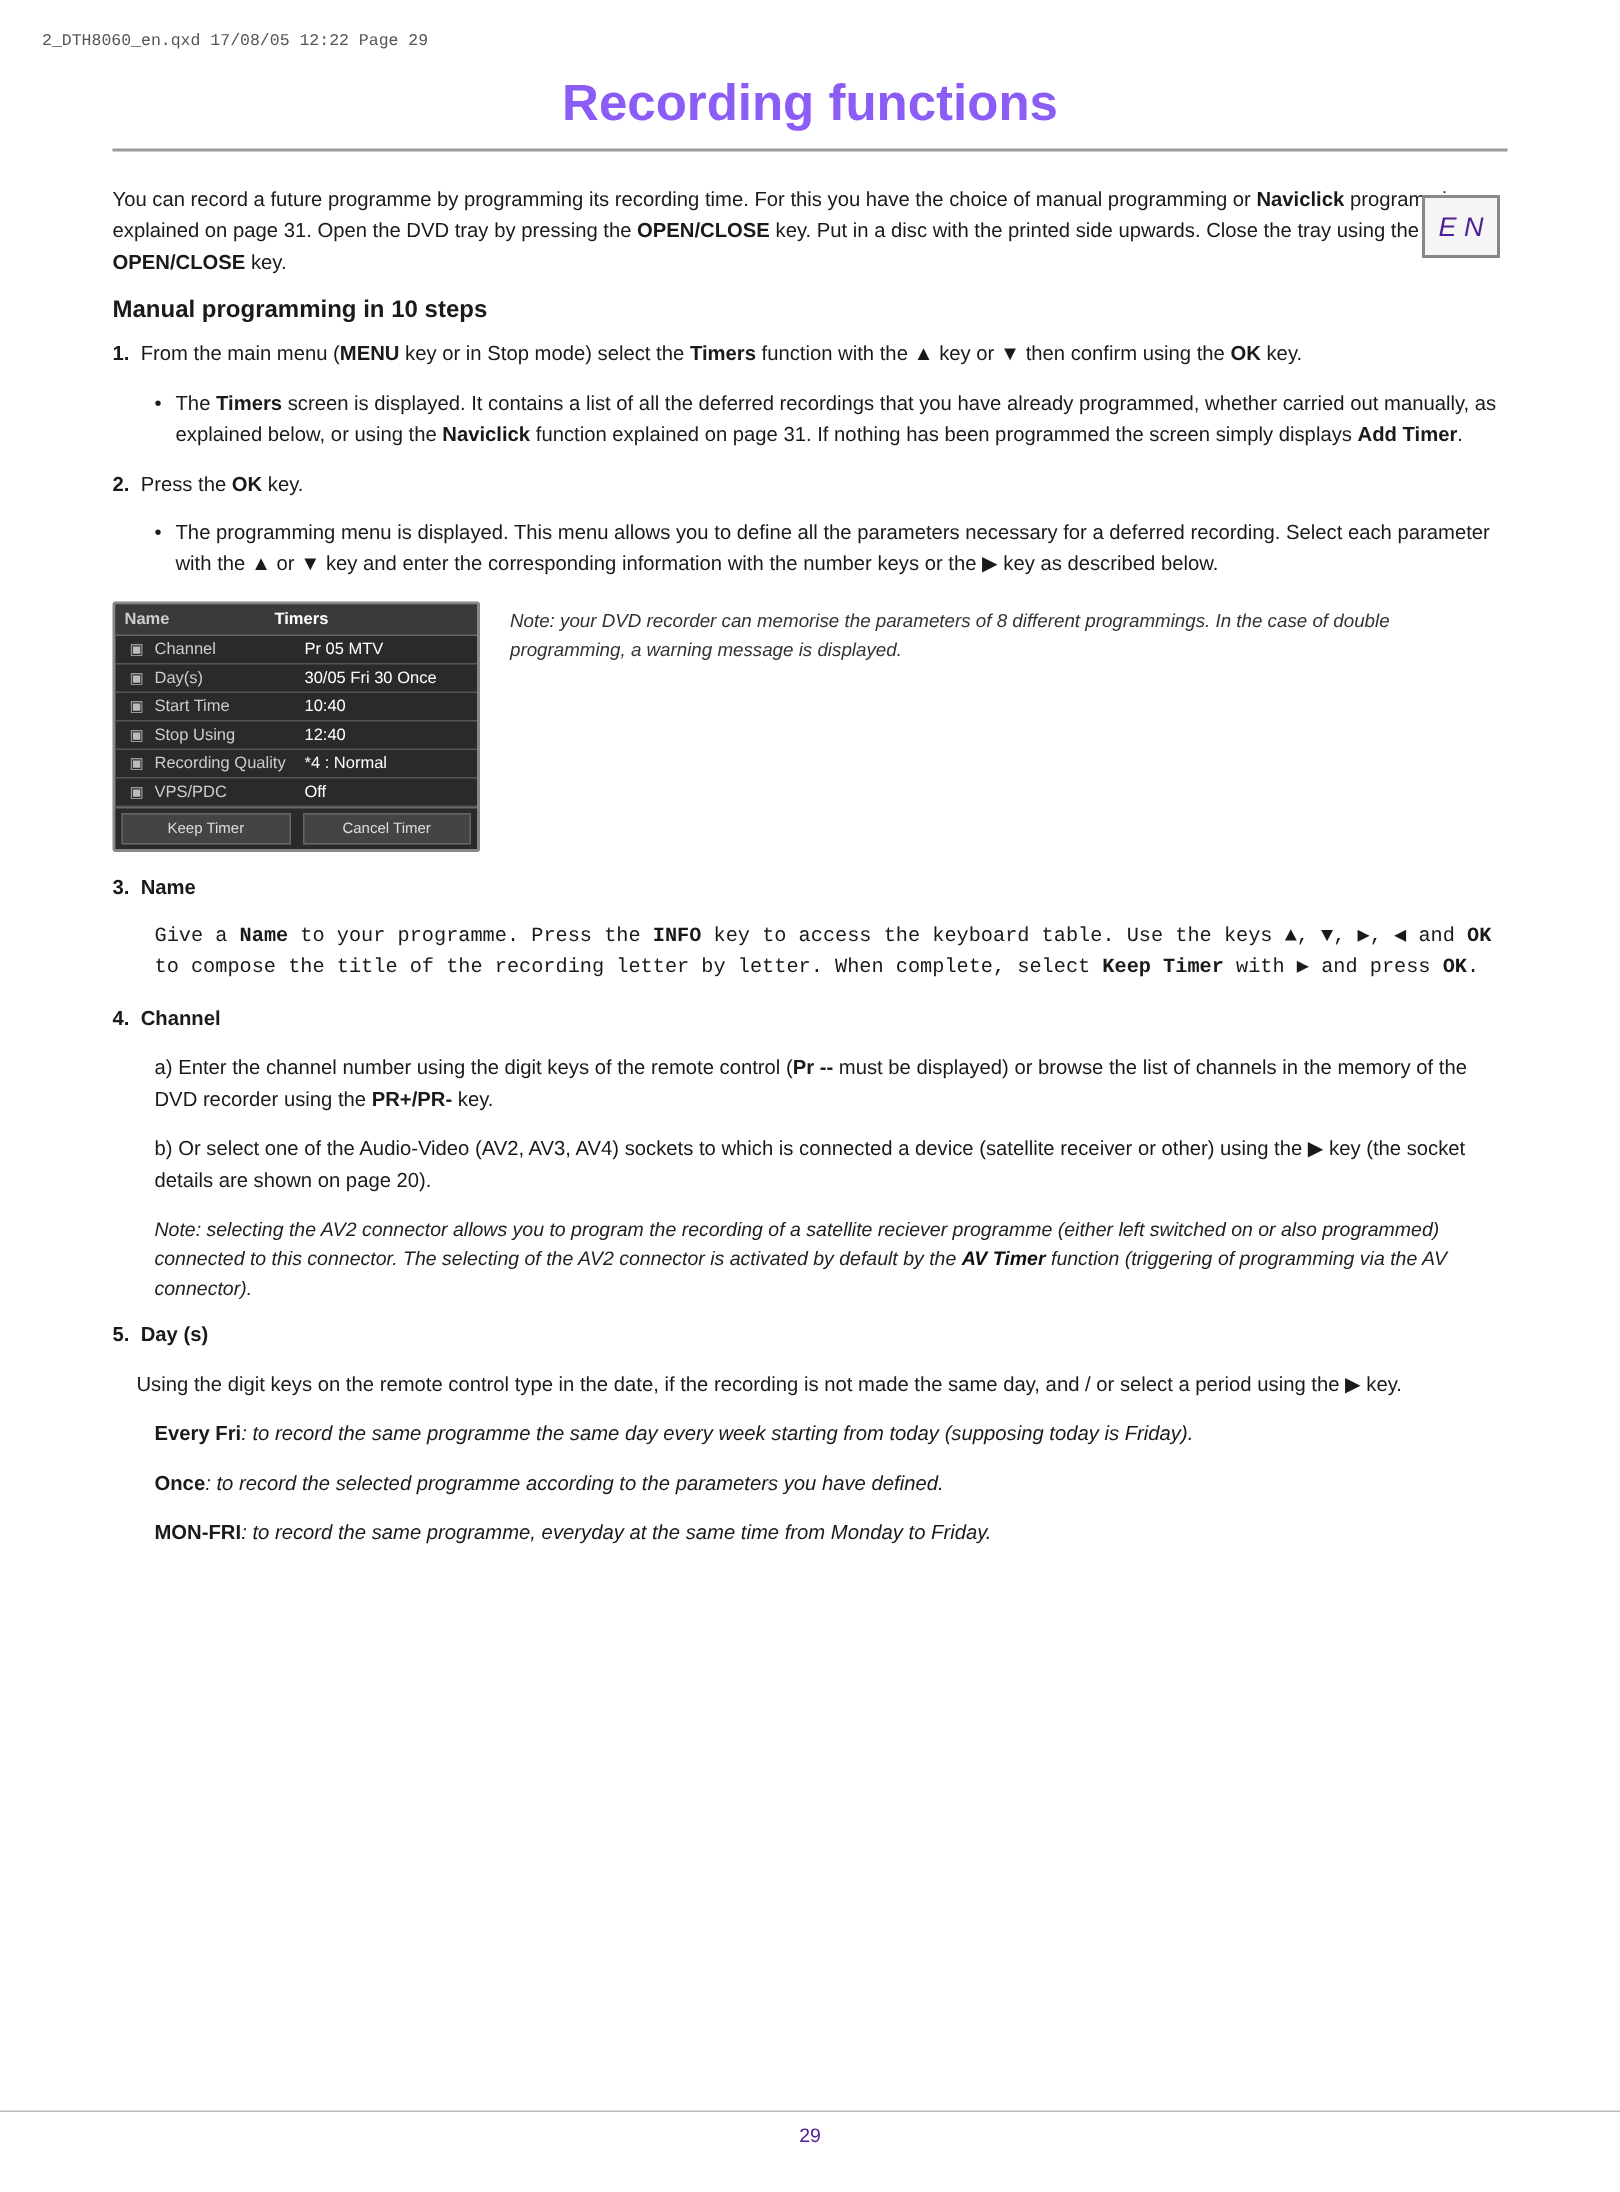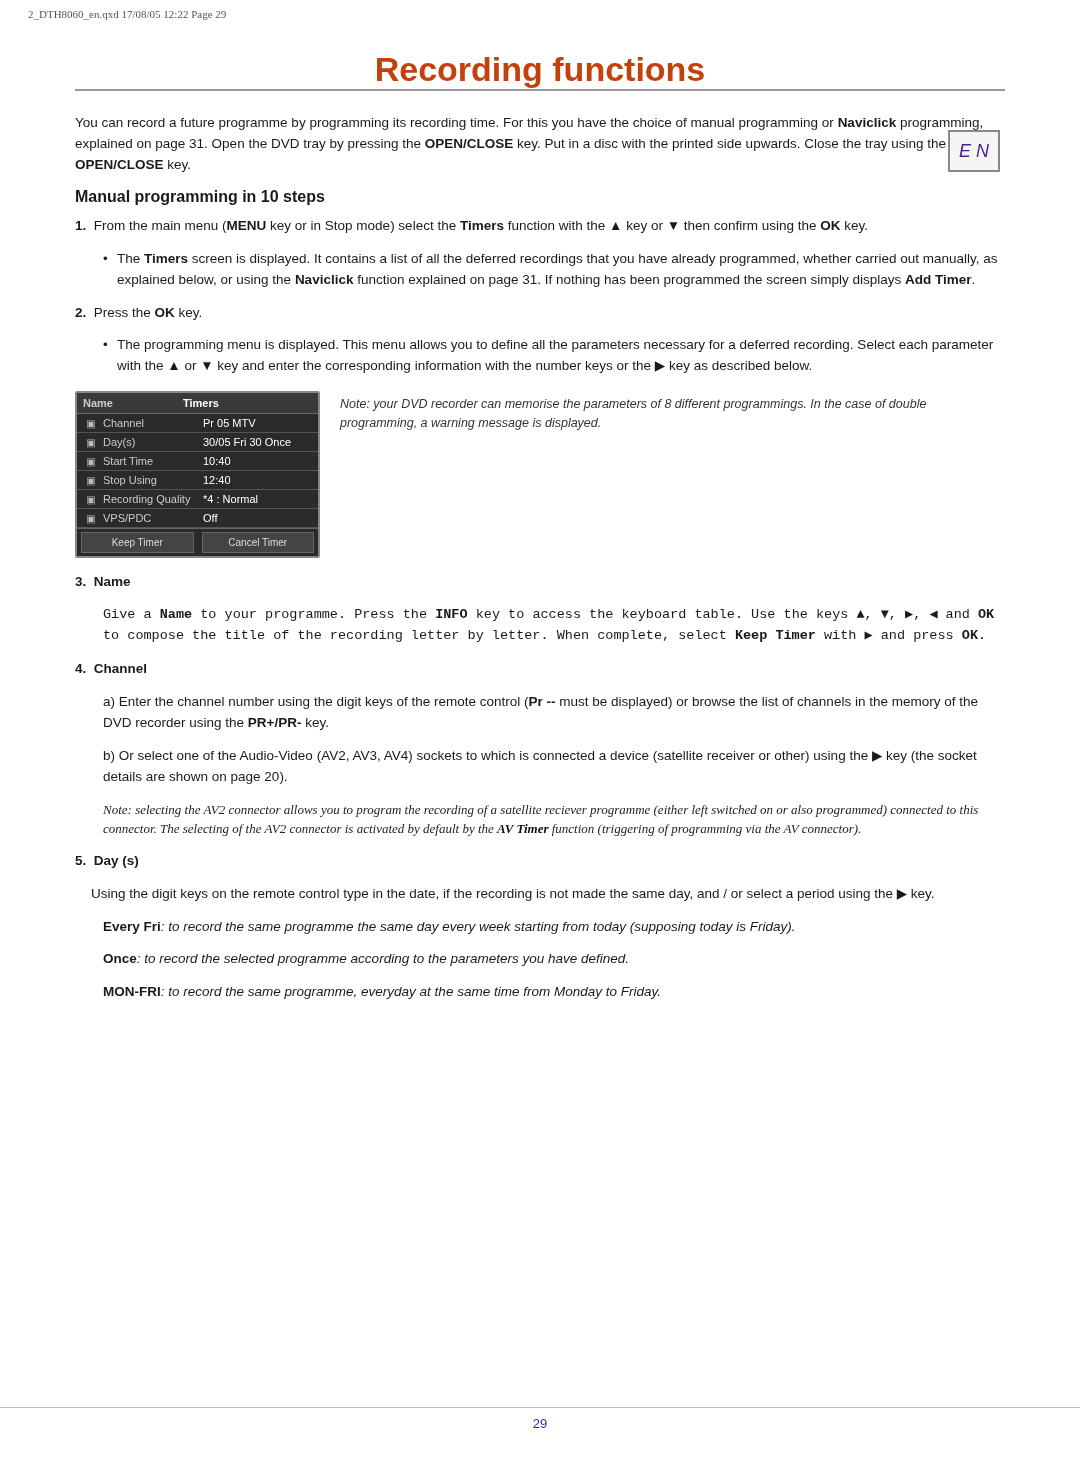--- a/index.html
+++ b/index.html
@@ -17,25 +17,25 @@
       width: 1080px;
       min-height: 1461px;
       padding: 0;
       position: relative;
       background: #ffffff;
     }
 
     
     .header-watermark {
       position: absolute;
-      top: 8px;
+      top: 22px;
       left: 28px;
       font-size: 11px;
       color: #555;
-      font-family: Liberation Serif, serif;
+      font-family: Liberation Mono, monospace;
     }
 
     
     .en-badge-top {
       position: absolute;
       top: 130px;
       right: 80px;
       width: 52px;
       height: 42px;
       border: 2px solid #888;
@@ -51,22 +51,23 @@
     
     .content {
       padding: 50px 75px 60px 75px;
     }
 
     
     .page-title {
       text-align: center;
       font-size: 34px;
       font-weight: bold;
-      color: #c2410c;
+      color: #8b5cf6;
       margin-bottom: 6px;
+      padding-bottom: 10px;
       border-bottom: 2px solid #999;
       margin-bottom: 22px;
     }
 
     
     .section-title {
       font-size: 20px;
       font-weight: bold;
       margin-bottom: 10px;
     }
@@ -359,21 +360,21 @@
         <span class="step-num-bold">4.&nbsp;&nbsp;Channel</span>
       </p>
       <p class="body-text" style="margin-left: 28px;">
         a) Enter the channel number using the digit keys of the remote control (<b>Pr --</b> must be displayed)
         or browse the list of channels in the memory of the DVD recorder using the <b>PR+/PR-</b> key.
       </p>
       <p class="body-text" style="margin-left: 28px;">
         b) Or select one of the Audio-Video (AV2, AV3, AV4) sockets to which is connected a device
         (satellite receiver or other) using the ▶ key (the socket details are shown on page 20).
       </p>
-      <p class="italic-note" style="margin-left: 28px; font-family: Liberation Serif, serif;">
+      <p class="italic-note" style="margin-left: 28px;">
         Note: selecting the AV2 connector allows you to program the recording of a satellite reciever programme
         (either left switched on or also programmed) connected to this connector. The selecting of the AV2 connector
         is activated by default by the <span class="bold-italic-note">AV Timer</span> function (triggering of programming via the AV connector).
       </p>
     </div>
 
     <div class="step-section">
       <p class="body-text">
         <span class="step-num-bold">5.&nbsp;&nbsp;Day (s)</span>
       </p>

